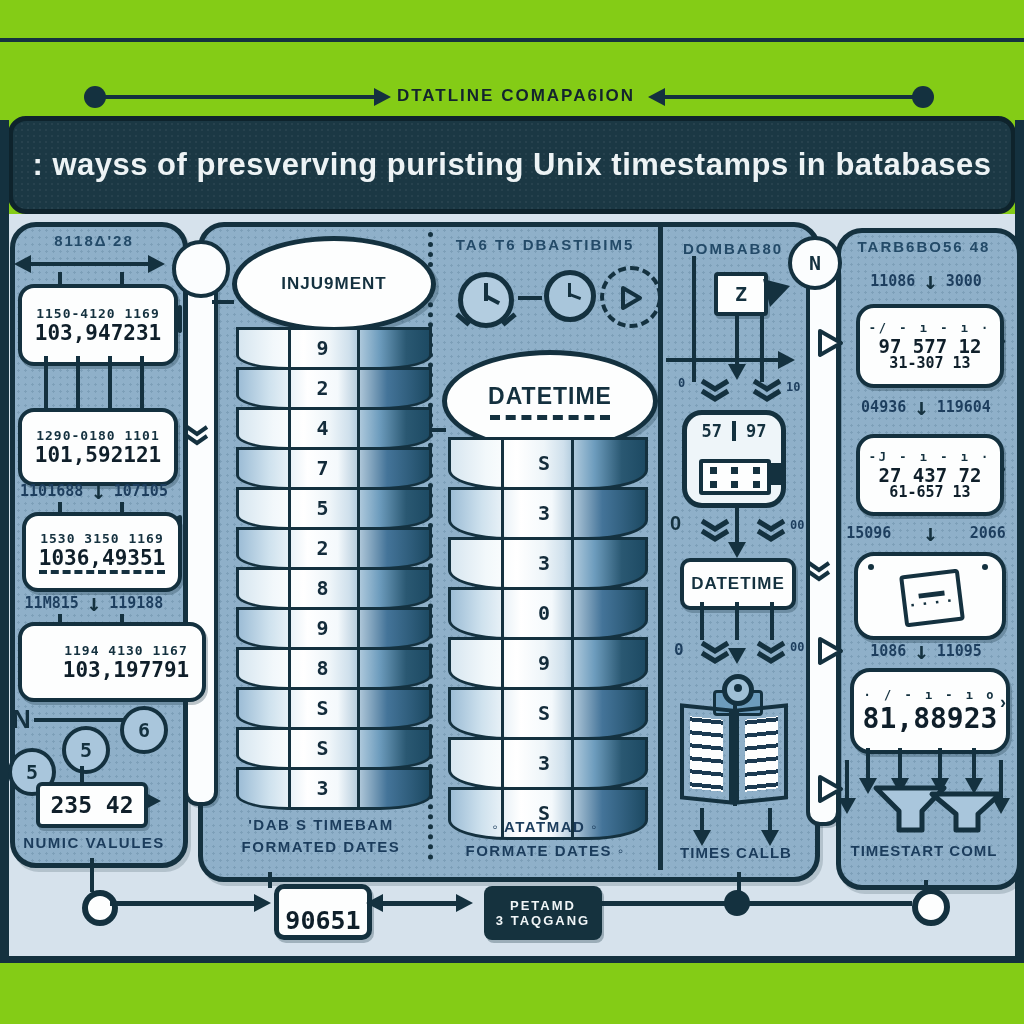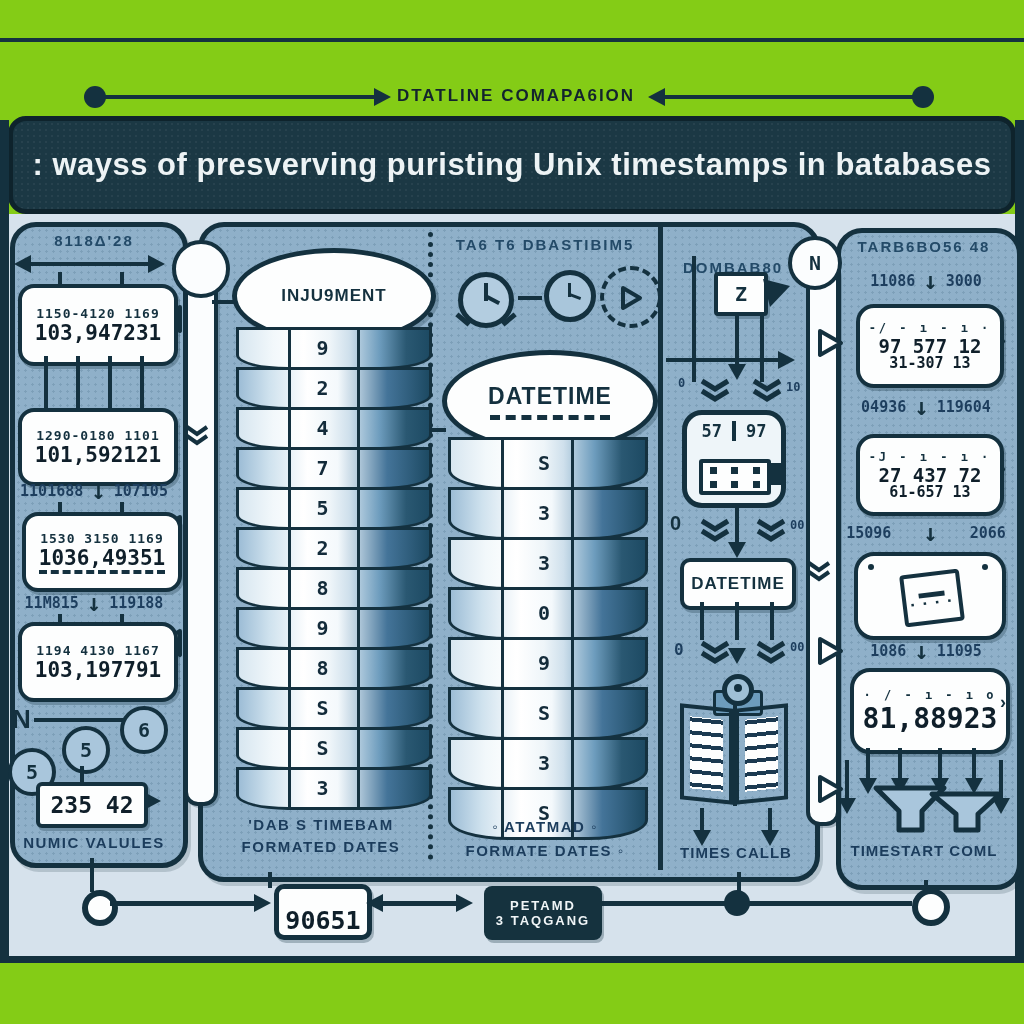--- a/index.html
+++ b/index.html
@@ -137,21 +137,21 @@
   </div>
 
   <div class="gap-row" style="left:12px;top:594px;width:164px;">
     <span>11M815</span>
     <span class="dn">↓</span>
     <span>119188</span>
   </div>
   <div class="ln" style="left:58px;top:614px;width:4px;height:8px;"></div>
   <div class="ln" style="left:120px;top:614px;width:4px;height:8px;"></div>
 
-  <div class="wbox" style="left:18px;top:622px;width:152px;height:72px;">
+  <div class="wbox" style="left:18px;top:622px;width:152px;height:72px;padding-left:28px;">
     <div class="num-sm">1194 4130 1167</div>
     <div class="num-lg">103,197791</div>
   </div>
 
   <div class="abs b ink" style="left:12px;top:704px;font-size:26px;">N</div>
   <div class="ln" style="left:34px;top:718px;width:114px;height:4px;"></div>
   <div class="ln" style="left:144px;top:718px;width:4px;height:16px;"></div>
 
   <div class="circ" style="left:120px;top:706px;width:40px;height:40px;font-size:20px;">6</div>
   <div class="circ" style="left:62px;top:726px;width:40px;height:40px;font-size:20px;">5</div>
@@ -159,21 +159,21 @@
   <div class="ln" style="left:80px;top:766px;width:4px;height:16px;"></div>
 
   <div class="wbox" style="left:36px;top:782px;width:104px;height:38px;border-radius:6px;">
     <div class="mono b" style="font-size:23px;color:#0f1f2a;">235 42</div>
   </div>
   <div class="abs tri-r" style="left:144px;top:792px;"></div>
 
   <div class="cap" style="left:4px;top:834px;width:180px;">NUMIC VALULES</div>
 
   <div class="ln" style="left:212px;top:300px;width:22px;height:4px;"></div>
-  <div class="cyl-top" style="left:232px;top:248px;width:194px;height:86px;">
+  <div class="cyl-top" style="left:232px;top:236px;width:194px;height:86px;">
     <div class="b ink" style="font-size:17px;letter-spacing:1px;">INJU9MENT</div>
   </div>
   <div class="abs" style="left:236px;top:330px;">
     <div class="band">
         <span>9</span>
       </div>
     <div class="band">
         <span>2</span>
       </div>
     <div class="band">
@@ -255,21 +255,21 @@
     <div class="band band3">
         <span>3</span>
       </div>
     <div class="band band3">
         <span>S</span>
       </div>
   </div>
   <div class="cap" style="left:440px;top:818px;width:210px;">◦ ATATMAD ◦</div>
   <div class="cap" style="left:440px;top:842px;width:210px;">FORMATE DATES ◦</div>
 
-  <div class="hdr" style="left:660px;top:240px;width:146px;margin-top:19px;">DOMBAB80</div>
+  <div class="hdr" style="left:660px;top:240px;width:146px;">DOMBAB80</div>
 
   <div class="wbox" style="left:714px;top:272px;width:46px;height:36px;border-radius:4px;">
     <div class="mono b ink" style="font-size:20px;">Z</div>
   </div>
   <svg class="abs" style="left:760px;top:276px;" width="34" height="34">
       <path d="M3 3 L30 10 L10 31 Z" fill="#14313f"></path>
     </svg>
 
   <div class="ln" style="left:692px;top:256px;width:4px;height:126px;"></div>
   <div class="ln" style="left:735px;top:312px;width:4px;height:52px;"></div>

